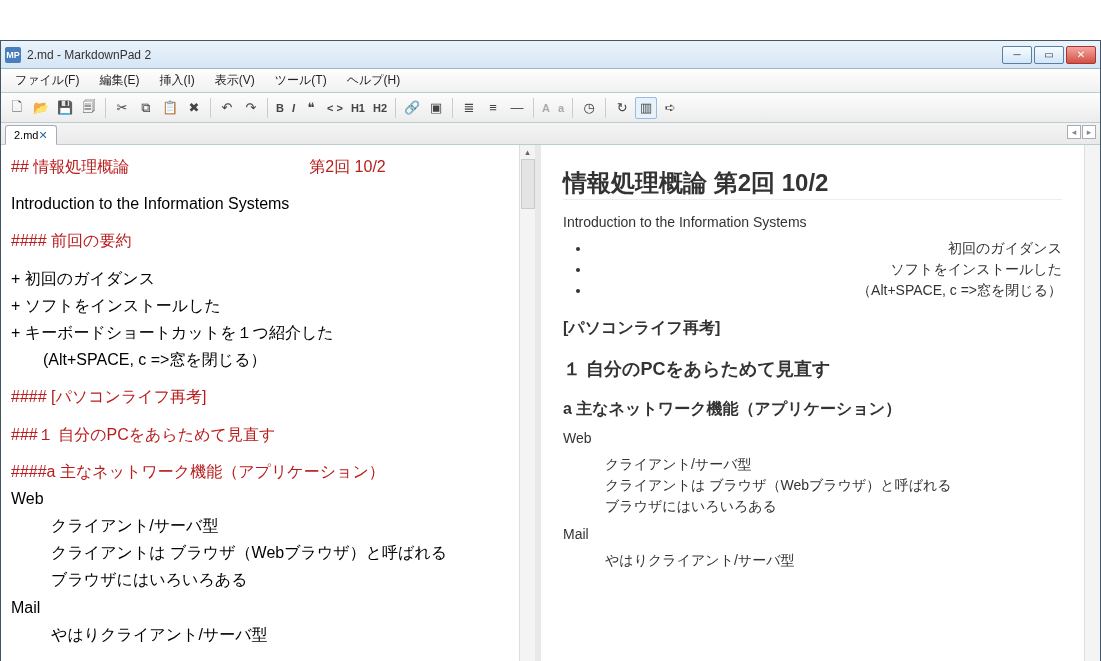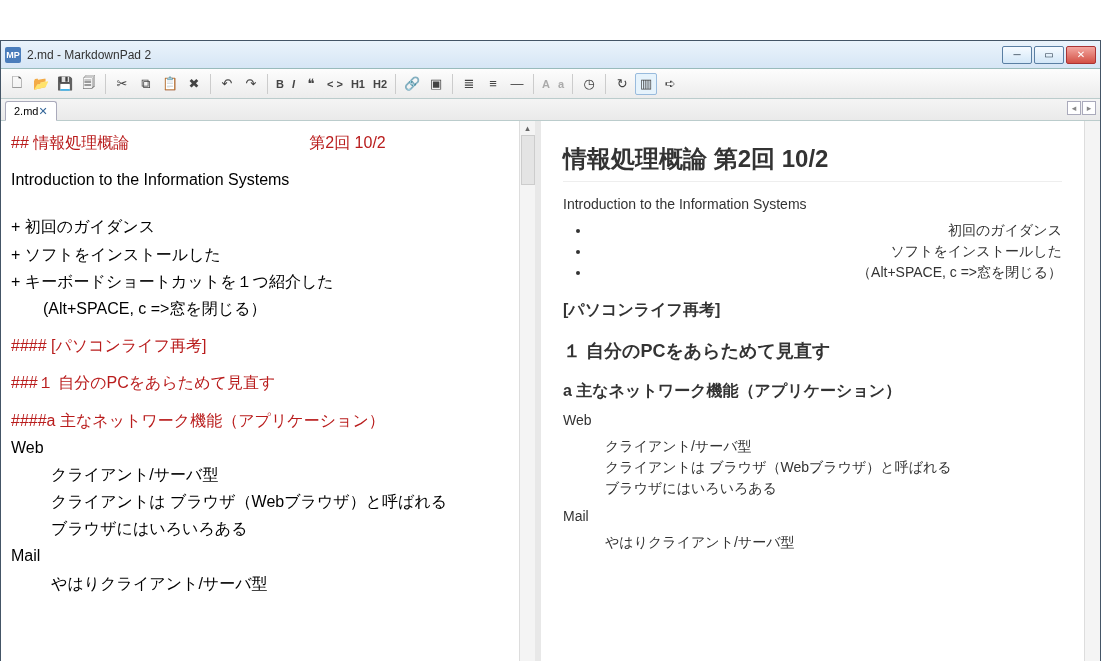--- a/index.html
+++ b/index.html
@@ -40,21 +40,21 @@
 .editor-body .md-h span.gap { display:inline-block; width:180px; }
 .editor-body .li { padding-left:0; }
 .editor-body .li2 { padding-left:2em; }
 .editor-body .sp { padding-left:2.5em; }
 .editor .gutter { width:16px; background:#f4f4f4; border-left:1px solid #ddd; display:flex; flex-direction:column; align-items:center; padding-top:2px; }
 .gutter .thumb { width:14px; height:50px; background:#e4e4e4; border:1px solid #ccc; margin-top:2px; position:relative; }
 .gutter .tri { font-size:9px; color:#666; }
 
 .preview { flex:1; display:flex; position:relative; }
 .preview-body { flex:1; padding:22px 22px 8px 22px; font-family:"Helvetica Neue","Meiryo",Arial,sans-serif; overflow:hidden; color:#333; }
-.preview-body h2 { font-size:24px; font-weight:bold; margin-bottom:14px; border-bottom:1px solid #eee; padding-bottom:6px; }
+.preview-body h2 { font-size:24px; font-weight:bold; margin-bottom:14px; border-bottom:1px solid #eee; }
 .preview-body p { font-size:14px; margin:10px 0; }
 .preview-body h4 { font-size:16px; font-weight:bold; margin-top:18px; margin-bottom:6px; }
 .preview-body h3 { font-size:18px; font-weight:bold; margin-top:18px; margin-bottom:8px; }
 .preview-body ul { margin:6px 0 6px 28px; font-size:14px;text-align:right;}
 .preview-body ul li { margin:3px 0; }
 .preview-body .ind { padding-left:3em; font-size:14px; margin:3px 0; }
 .preview .pscroll { width:16px; background:#f4f4f4; border-left:1px solid #ddd; }
 
 
 .status { height:24px; background:linear-gradient(#fefefe,#ededed); border-top:1px solid #bcc; display:flex; align-items:center; padding:0 6px; font-size:12px; color:#333; gap:0; }
@@ -74,20 +74,28 @@
   <div class="titlebar">
     <div class="appicon">MP</div>
     <div class="title">2.md - MarkdownPad 2</div>
     <div class="winbtns">
       <div class="winbtn">─</div>
       <div class="winbtn">▭</div>
       <div class="winbtn close">✕</div>
     </div>
   </div>
 
+  <div class="menubar">
+    <div class="menuitem">ファイル(F)</div>
+    <div class="menuitem">編集(E)</div>
+    <div class="menuitem">挿入(I)</div>
+    <div class="menuitem">表示(V)</div>
+    <div class="menuitem">ツール(T)</div>
+    <div class="menuitem">ヘルプ(H)</div>
+  </div>
 
   <div class="toolbar">
     <div class="tbtn">🗋</div>
     <div class="tbtn">📂</div>
     <div class="tbtn">💾</div>
     <div class="tbtn">🗐</div>
     <div class="tsep"></div>
     <div class="tbtn">✂</div>
     <div class="tbtn">⧉</div>
     <div class="tbtn">📋</div>
@@ -136,20 +144,21 @@
   </div>
 
   <div class="split">
 
     <div class="editor">
       <div class="editor-body">
         <div class="md-h"><span>## 情報処理概論</span><span class="gap"></span><span>第2回 10/2</span></div>
         <div style="height:10px"></div>
         <div>Introduction to the Information Systems</div>
         <div style="height:10px"></div>
+        <div class="md-h">#### 前回の要約</div>
         <div style="height:10px"></div>
         <div class="li">+ 初回のガイダンス</div>
         <div class="li">+ ソフトをインストールした</div>
         <div class="li">+ キーボードショートカットを１つ紹介した</div>
         <div class="li2">  (Alt+SPACE, c  =&gt;窓を閉じる）</div>
         <div style="height:10px"></div>
         <div class="md-h">#### [パソコンライフ再考]</div>
         <div style="height:10px"></div>
         <div class="md-h">###１ 自分のPCをあらためて見直す</div>
         <div style="height:10px"></div>

